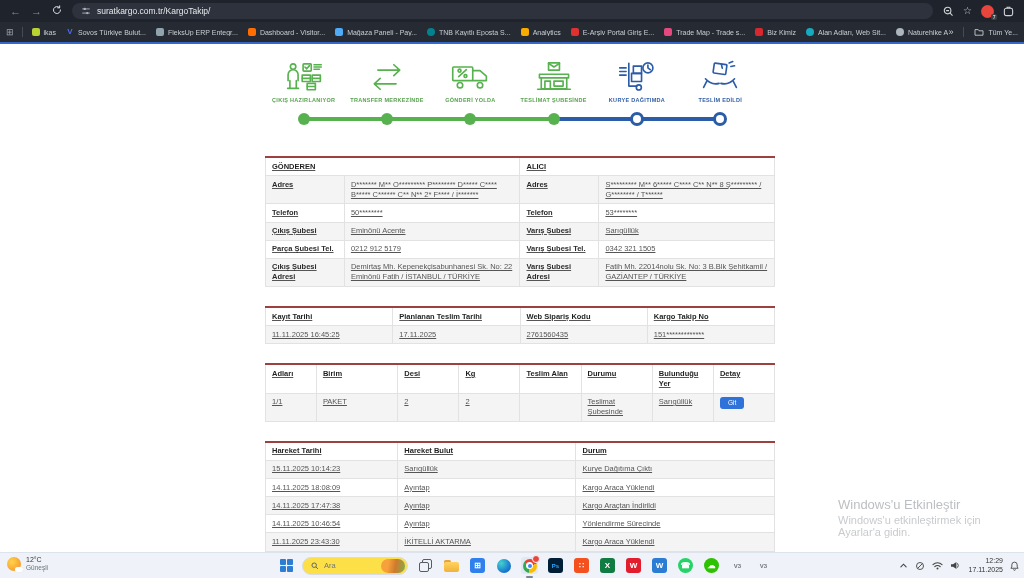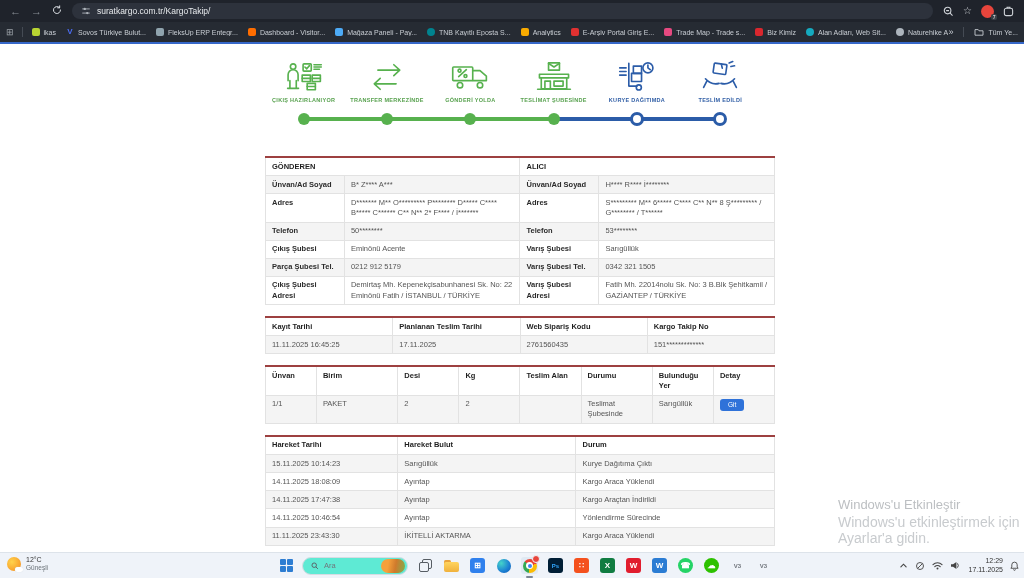--- a/index.html
+++ b/index.html
@@ -42,47 +42,47 @@
   .step.done{color:#57b14e;} .step.pending{color:#2b5ca8;}
   .step-label{font-size:5.5px;font-weight:bold;letter-spacing:.3px;margin-top:3px;white-space:nowrap;}
   .step.done .step-label{color:#57a14e;} .step.pending .step-label{color:#2f5da5;}
   .dots{position:relative;height:16px;margin-top:8px;}
   .tline{position:absolute;top:6px;height:4px;border-radius:2px;}
   .dot{position:absolute;border-radius:50%;box-sizing:border-box;}
   .dot.done{width:12px;height:12px;top:2px;background:#57b14e;}
   .dot.pending{width:14px;height:14px;top:1px;background:#fff;border:3.5px solid #2b5ca8;}
   
   .content{position:absolute;left:265px;top:112px;width:510px;font-size:7.5px;color:#555;}
-  table{border-collapse:collapse;width:100%;margin-bottom:11px;table-layout:fixed;
-    border:1px solid #e2e2e2;border-top:2px solid #9d4040;}
+  table{border-collapse:collapse;width:100%;margin-bottom:19px;table-layout:fixed;
+    border:1px solid #e2e2e2;border-top:2px solid #9d4040;text-decoration:underline;}
   th,td{border:1px solid #e2e2e2;padding:3.5px 6px;text-align:left;vertical-align:top;
     line-height:1.35;overflow:hidden;}
   th{color:#1f1f1f;font-weight:bold;background:#fff;}
   tbody tr:nth-child(odd){background:#f4f4f4;}
   td.lbl{font-weight:bold;color:#2b2b2b;}
   .btn-detay{background:#2f72d9;color:#fff;font-size:6.5px;border:none;border-radius:3px;
     padding:2.5px 8px;line-height:1;cursor:pointer;}
   
   .watermark{position:absolute;left:838px;top:453px;color:#bcbfc2;}
   .wm-title{font-size:13px;}
-  .wm-sub{font-size:14px;color:#c8cbce;margin-top:2px;}
+  .wm-sub{font-size:11px;color:#c8cbce;margin-top:2px;}
   
   .taskbar{position:absolute;bottom:0;left:0;right:0;height:25px;background:#eff3f9;
     border-top:1px solid #dde3ea;}
   .tb-left{position:absolute;left:7px;top:3px;display:flex;gap:5px;align-items:center;}
   .sun{width:14px;height:14px;border-radius:50%;background:radial-gradient(circle at 35% 35%,#ffd34d,#f58b1f);position:relative;}
   .sun::after{content:'';position:absolute;right:-2px;bottom:-1px;width:8px;height:5px;background:#fff;
     border-radius:4px;box-shadow:0 0 1px #c9d2dc;}
   .wtxt{line-height:1.15;}
   .wtemp{font-size:7px;color:#333;}
   .wcond{font-size:6.5px;color:#6b7278;}
   .tb-center{position:absolute;left:280px;top:3.5px;display:flex;align-items:center;gap:9px;}
   .starti{width:13px;height:13px;display:grid;grid-template-columns:6px 6px;grid-template-rows:6px 6px;gap:1px;cursor:pointer;}
   .starti div{background:#2d7dd2;border-radius:1px;}
-  .searchbox{width:106px;height:18px;background:#5eead4;border:1px solid #d7dce3;border-radius:10px;
+  .searchbox{width:106px;height:18px;background:#fde047;border:1px solid #d7dce3;border-radius:10px;
     display:flex;align-items:center;gap:5px;padding:0 2px 0 8px;box-sizing:border-box;cursor:text;}
   .searchbox .stext{font-size:7.5px;color:#70767c;flex:1;}
   .sthumb{width:24px;height:14px;border-radius:7px;flex:none;
     background:linear-gradient(100deg,#f6a13b 30%,#cf7a2c 60%,#7fae4e);}
   .app{width:17px;height:17px;display:flex;align-items:center;justify-content:center;
     position:relative;cursor:pointer;border-radius:3px;}
   .app.active{background:#e0e9f3;}
   .app.active::after{content:'';position:absolute;bottom:-4px;left:5px;right:5px;height:2px;
     background:#7b8794;border-radius:1px;}
   .appletter{font-weight:bold;display:flex;align-items:center;justify-content:center;
@@ -316,26 +316,20 @@
           <col style="width:34.5%">
         </colgroup>
       <thead>
         <tr>
           <th colspan="2">GÖNDEREN</th>
           <th colspan="2">ALICI</th>
         </tr>
       </thead>
       <tbody>
           <tr>
-            <td class="lbl">Ünvan/Ad Soyad</td>
-            <td>B* Z**** A***</td>
-            <td class="lbl">Ünvan/Ad Soyad</td>
-            <td>H**** R**** İ********</td>
-          </tr>
-          <tr>
             <td class="lbl">Adres</td>
             <td>D******* M** O********* P******** D***** C**** B***** C****** C** N** 2* F**** / İ*******</td>
             <td class="lbl">Adres</td>
             <td>S********* M** 6***** C**** C** N** 8 Ş********* / G******** / T******</td>
           </tr>
           <tr>
             <td class="lbl">Telefon</td>
             <td>50********</td>
             <td class="lbl">Telefon</td>
             <td>53********</td>
@@ -392,21 +386,21 @@
           <col style="width:16%">
           <col style="width:12%">
           <col style="width:12%">
           <col style="width:12%">
           <col style="width:14%">
           <col style="width:12%">
           <col style="width:12%">
         </colgroup>
       <thead>
           <tr>
-            <th>Ünvan</th>
+            <th>Adları</th>
             <th>Birim</th>
             <th>Desi</th>
             <th>Kg</th>
             <th>Teslim Alan</th>
             <th>Durumu</th>
             <th>Bulunduğu Yer</th>
             <th>Detay</th>
           </tr>
         </thead>
       <tbody>

